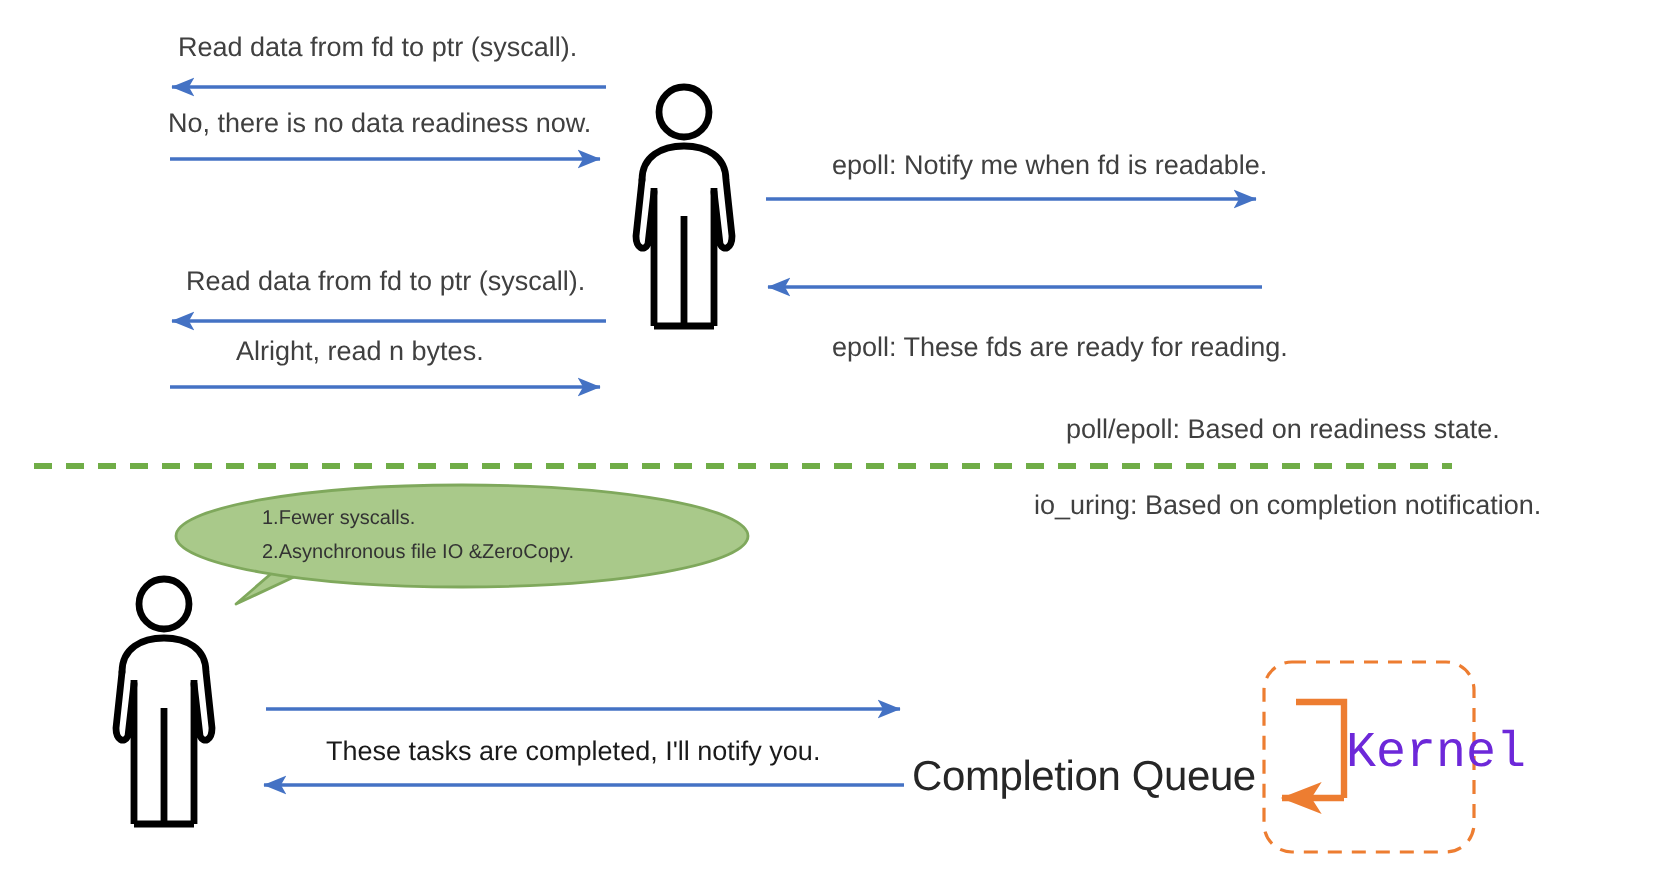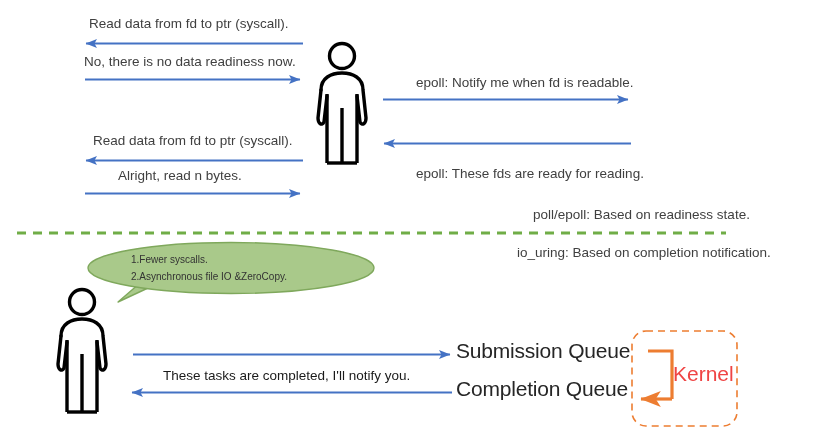--- a/index.html
+++ b/index.html
@@ -39,23 +39,23 @@
   .bubble-text {
     position: absolute;
     color: #333333;
     font-family: "Liberation Sans", sans-serif;
     font-size: 10px;
     line-height: 1.35;
     white-space: pre;
   }
   .kernel-lbl {
     position: absolute;
-    color: #ef4444;
-    font-family: Liberation Sans, sans-serif;
-    font-size: 21px;
+    color: #6d28d9;
+    font-family: Liberation Mono, monospace;
+    font-size: 25px;
     white-space: nowrap;
   }
   svg.layer {
     position: absolute;
     left: 0;
     top: 0;
     width: 838px;
     height: 442px;
     overflow: visible;
   }
@@ -161,19 +161,18 @@
 
   <div class="lbl" style="left:517px; top:245px;">io_uring: Based on completion notification.</div>
 
   <div class="bubble-text" style="left:131px; top:253px;">1.Fewer syscalls.</div>
 
   <div class="bubble-text" style="left:131px; top:270px;">2.Asynchronous file IO &amp;ZeroCopy.</div>
 
 
   <div class="lbl dark" style="left:163px; top:368px;">These tasks are completed, I'll notify you.</div>
 
-  <div class="queue-lbl" style="left:456px; top:339px;">Submission Queue</div>
 
   <div class="queue-lbl" style="left:456px; top:377px;">Completion Queue</div>
 
   <div class="kernel-lbl" style="left:673px; top:362px;">Kernel</div>
 
 </div>
 
 </body></html>

